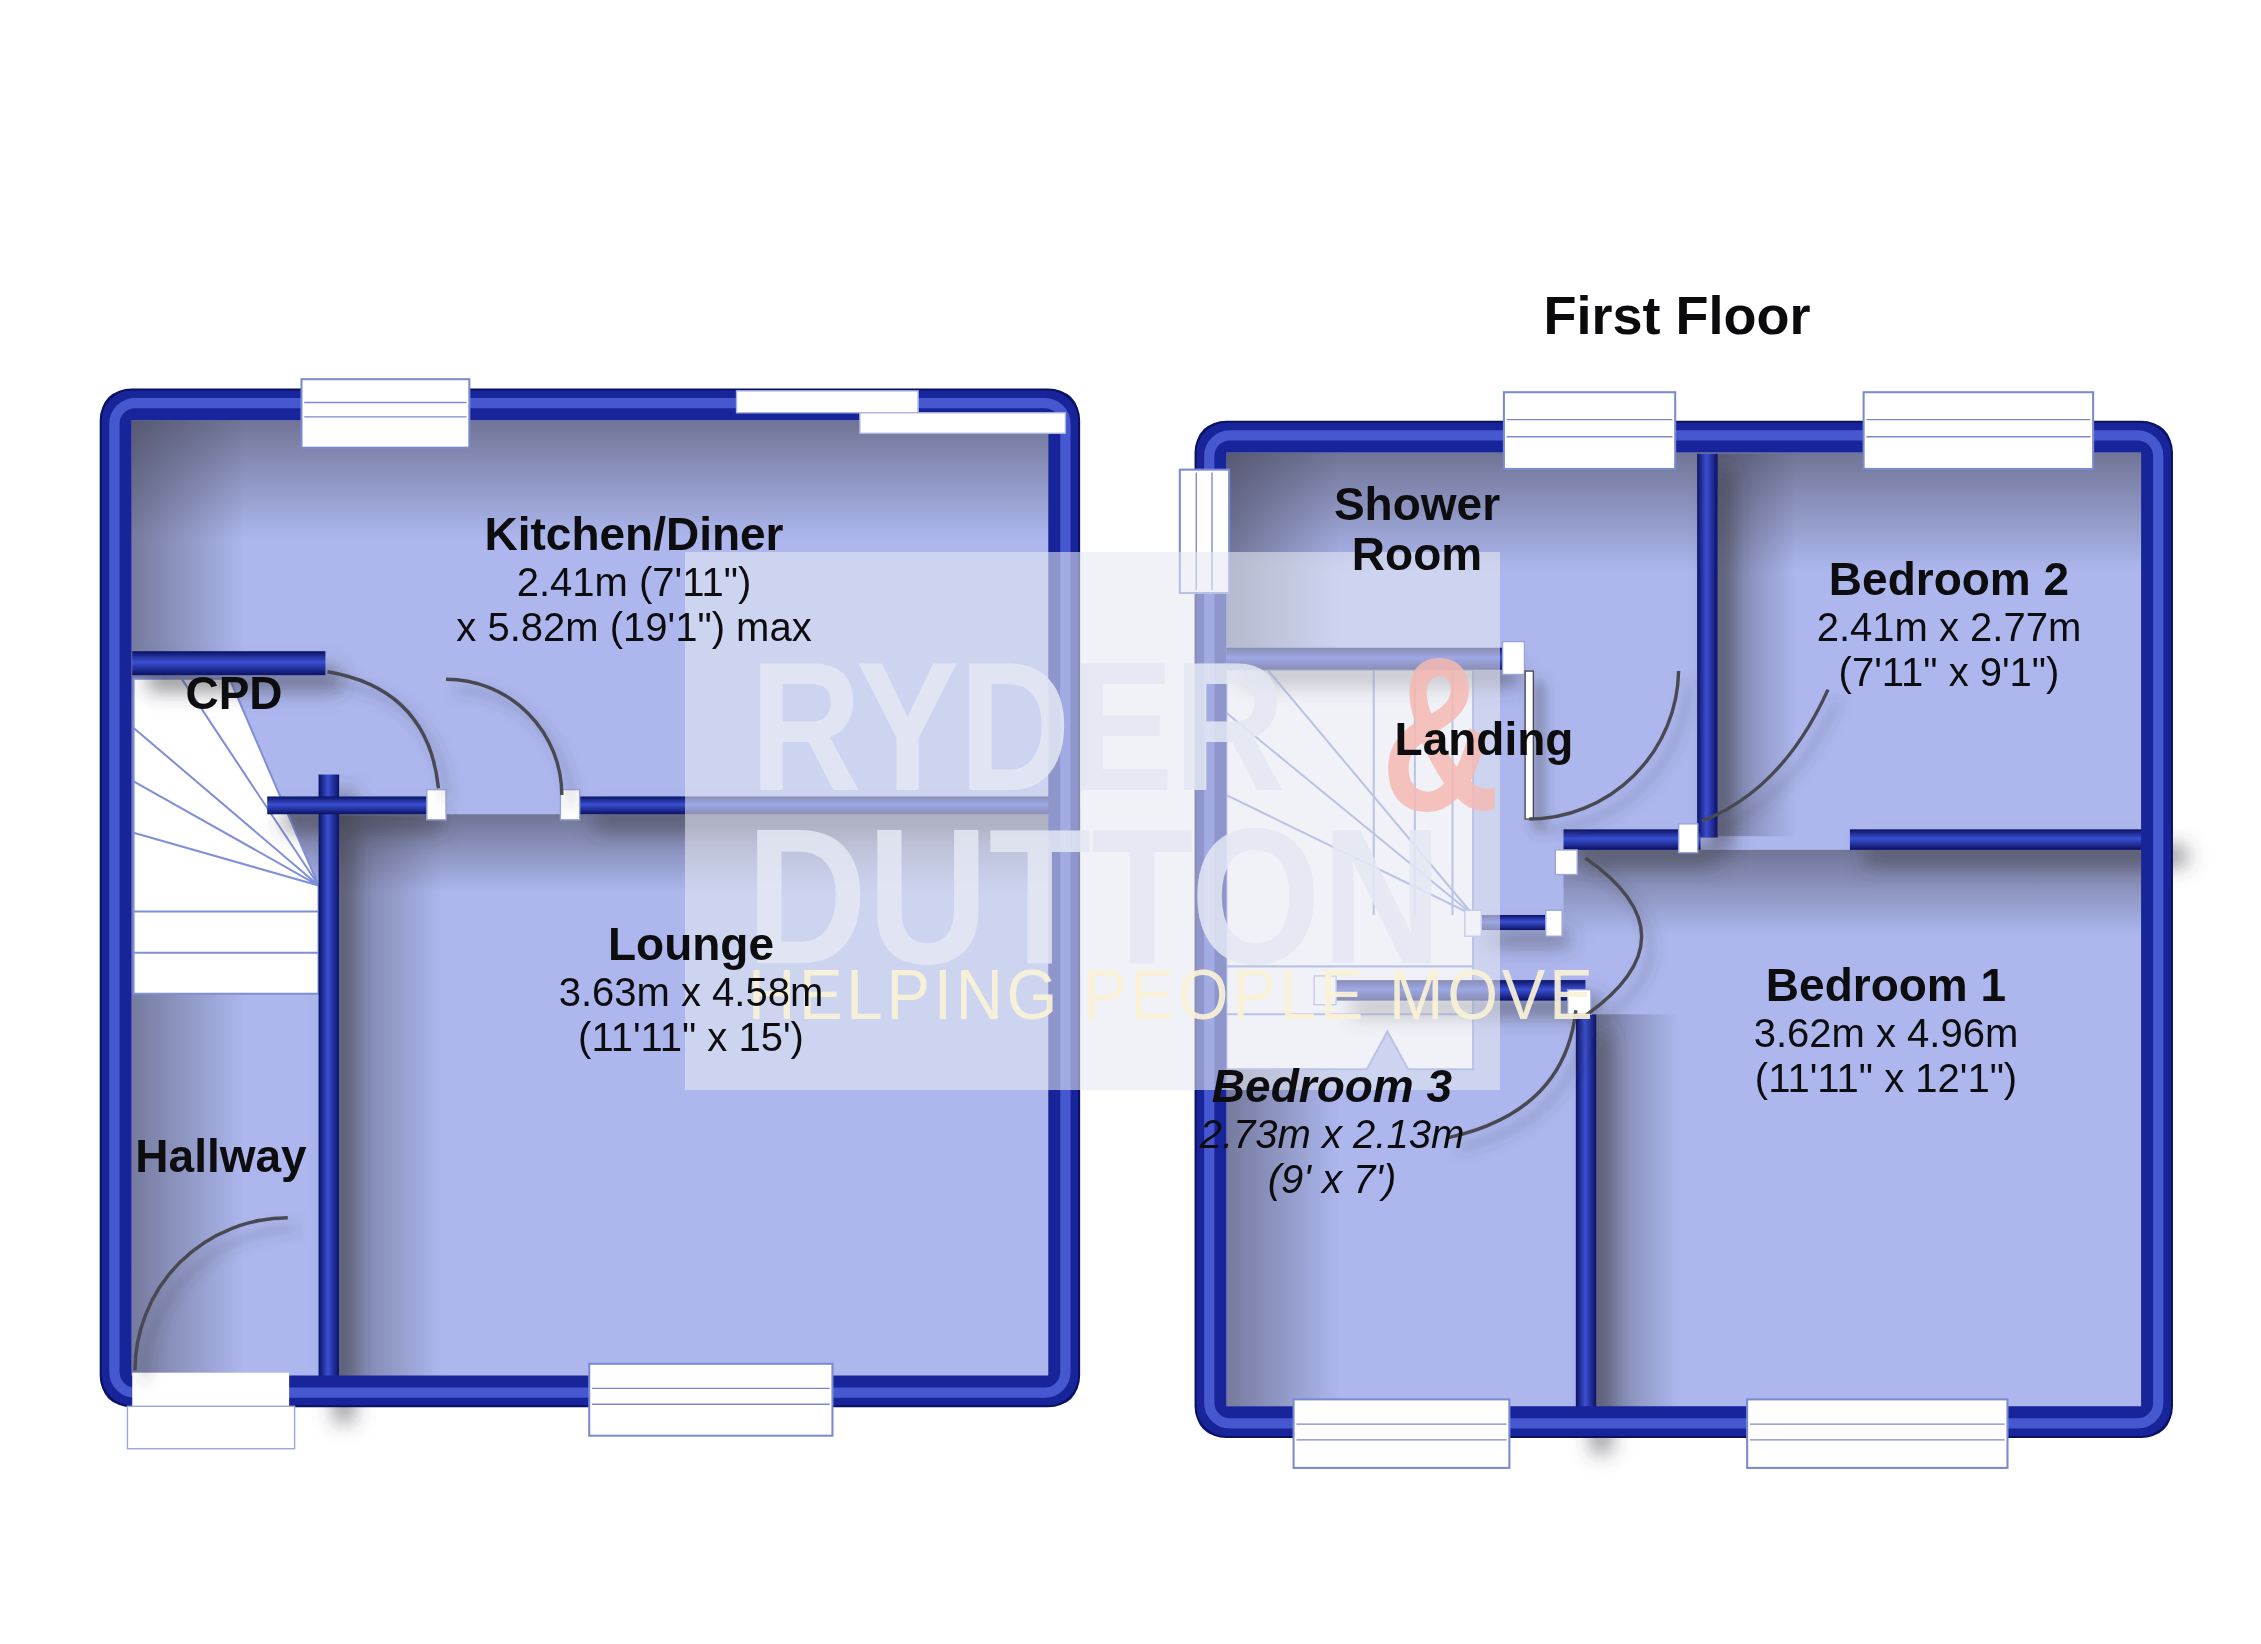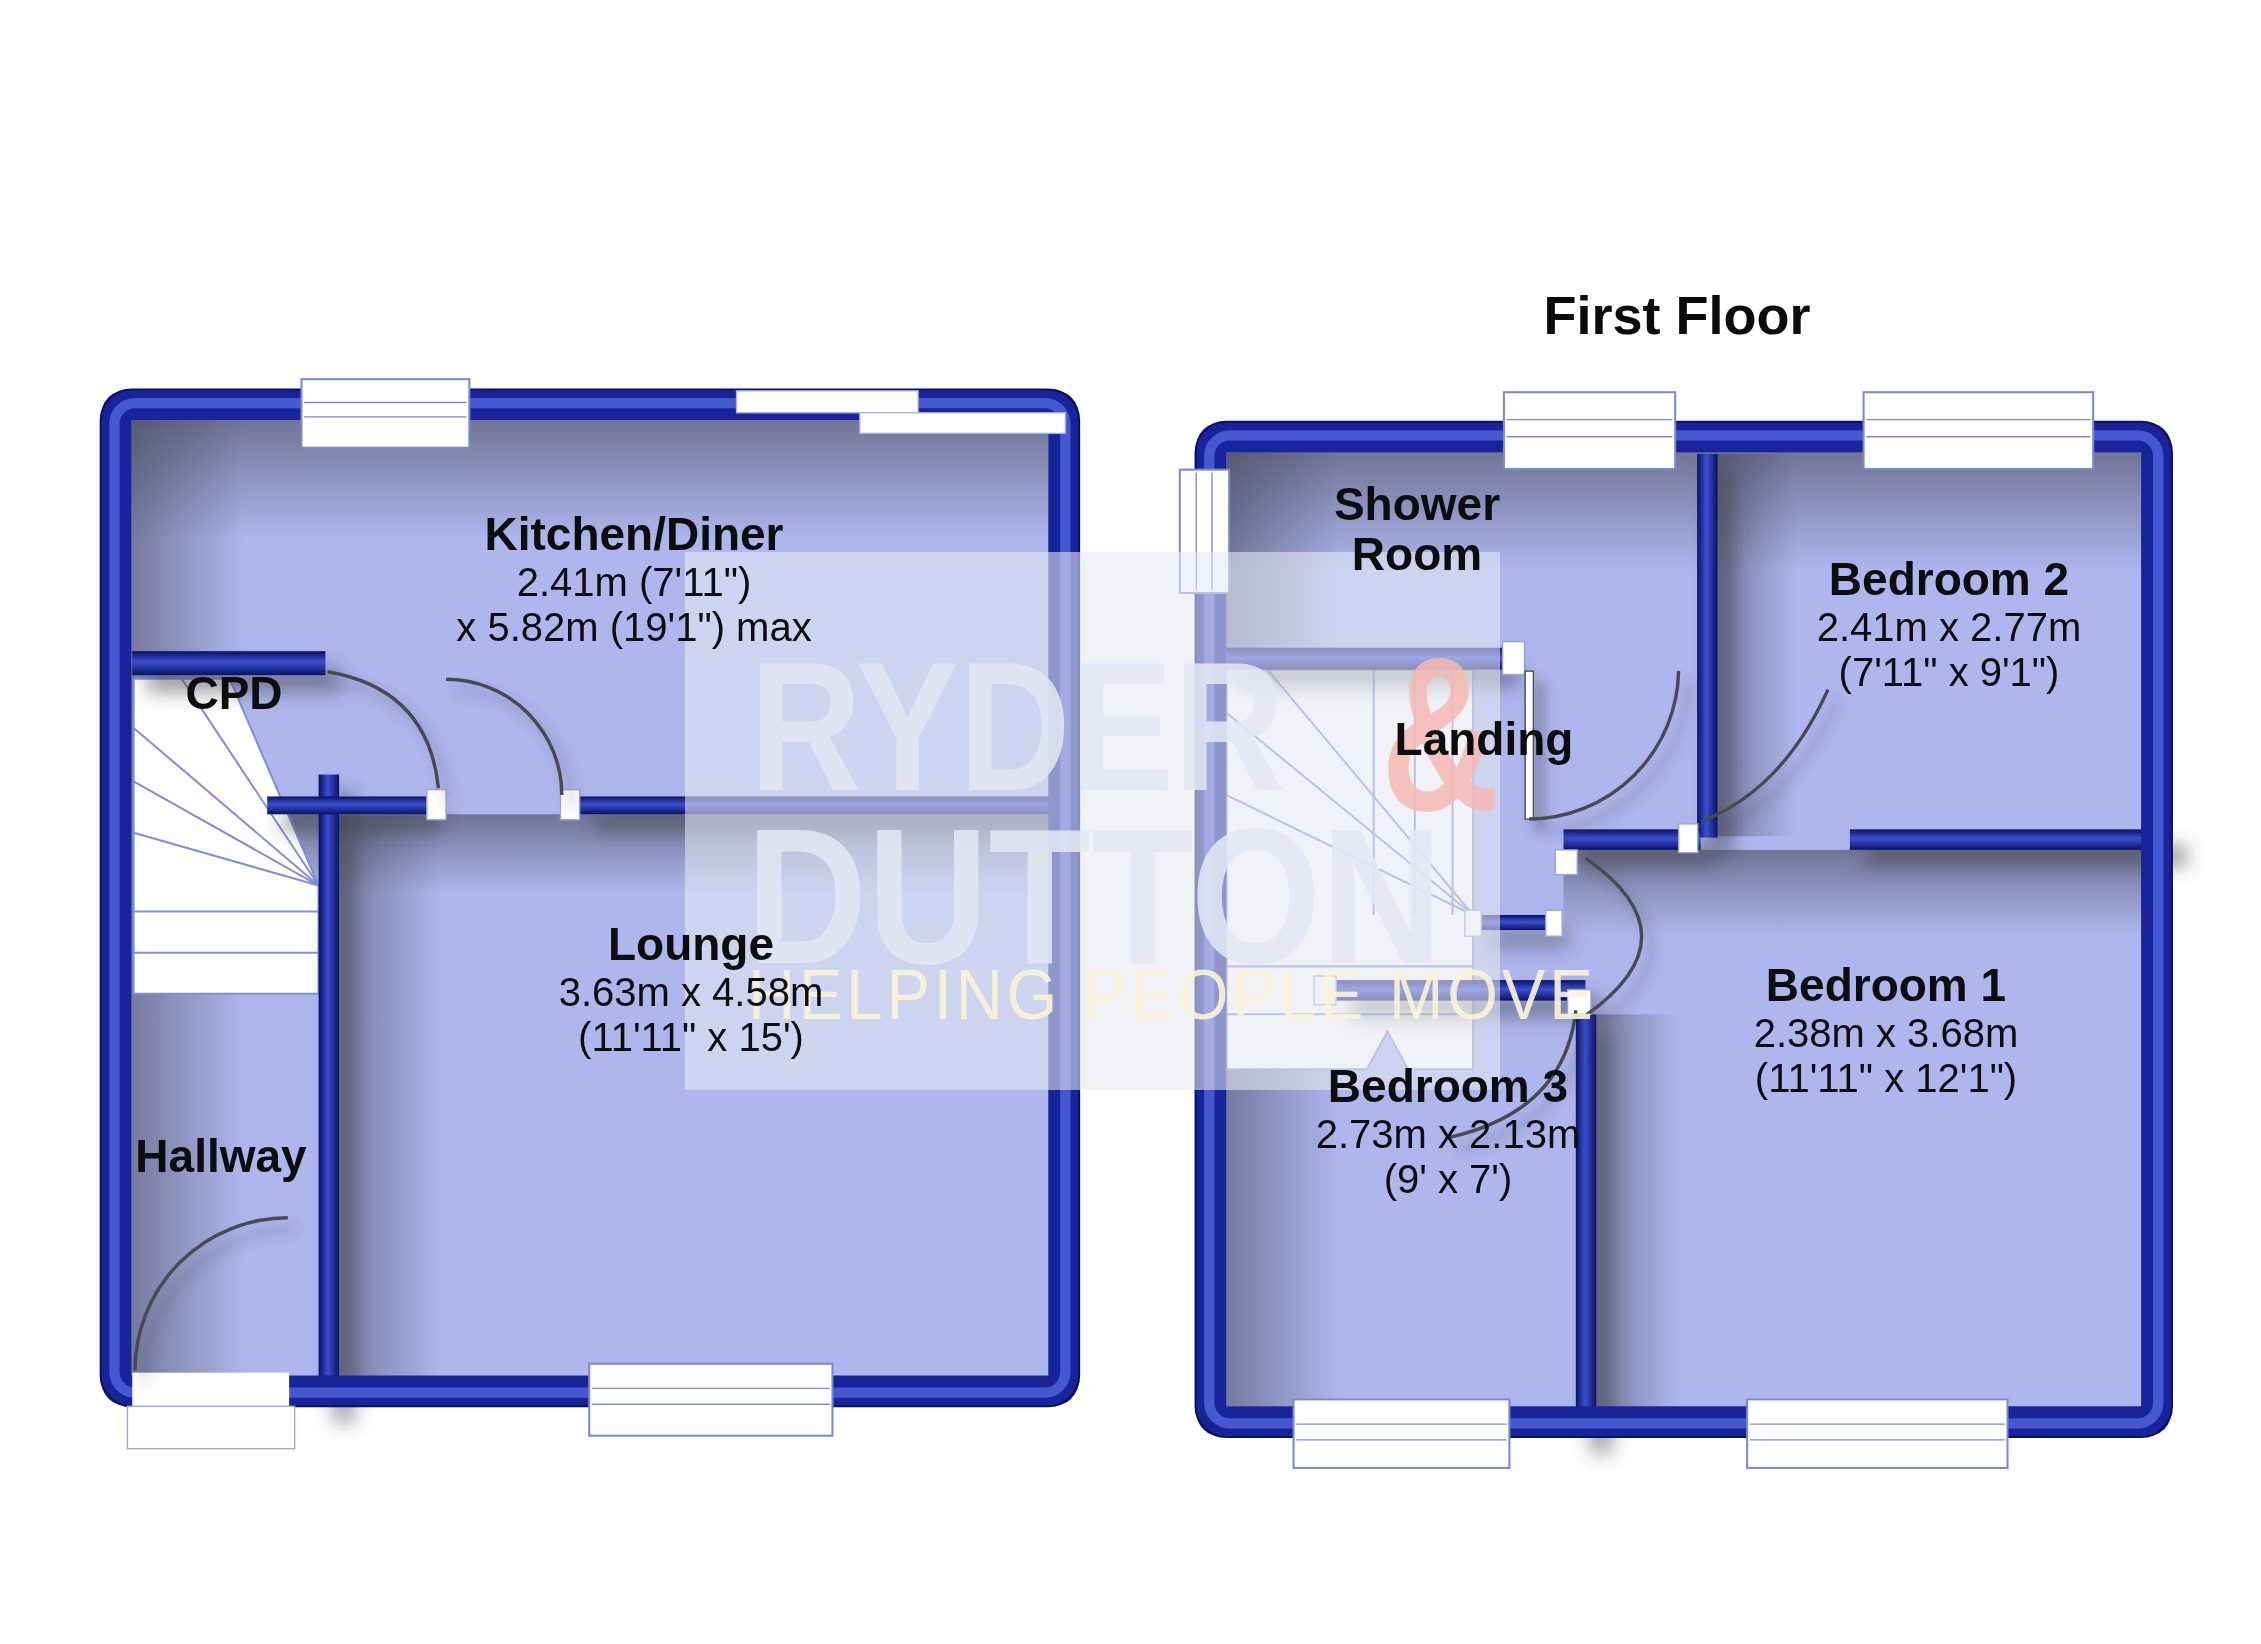--- a/index.html
+++ b/index.html
@@ -211,25 +211,25 @@
     <div class="rname">Shower Room</div>
   </div>
   <div class="rlabel" style="left:1949px;top:555px;">
     <div class="rname">Bedroom 2</div>
     <div class="rdim">2.41m x 2.77m</div>
     <div class="rdim">(7'11" x 9'1")</div>
   </div>
   <div class="rlabel" style="left:1484px;top:715px;">
     <div class="rname">Landing</div>
   </div>
-  <div class="rlabel" style="left:1448px;top:1062px;">
+  <div class="rlabel" style="left:1332px;top:1062px;font-style:italic;">
     <div class="rname">Bedroom 3</div>
     <div class="rdim">2.73m x 2.13m</div>
     <div class="rdim">(9' x 7')</div>
   </div>
   <div class="rlabel" style="left:1886px;top:961px;">
     <div class="rname">Bedroom 1</div>
-    <div class="rdim">2.38m x 3.68m</div>
+    <div class="rdim">3.62m x 4.96m</div>
     <div class="rdim">(11'11" x 12'1")</div>
   </div>
 
 </div>
 
 
 </body></html>

